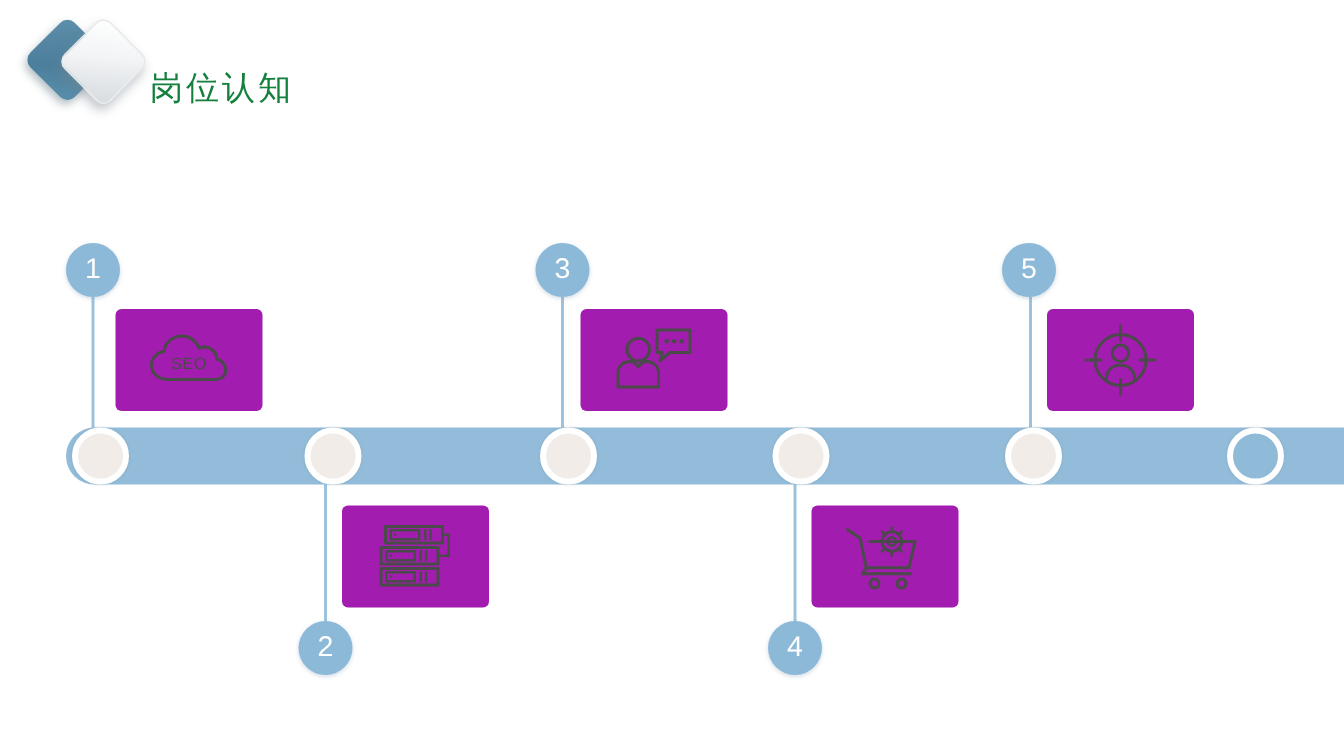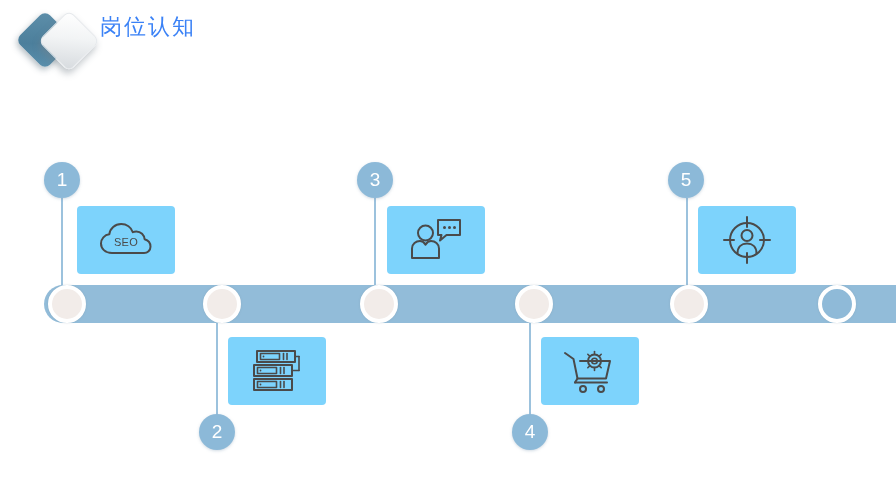--- a/index.html
+++ b/index.html
@@ -54,23 +54,24 @@
   #logo-text {
     position: absolute;
     left: 82px;
     top: 6px;
     width: 180px;
   }
   #logo-title-cn {
     font-family: "DejaVu Sans", sans-serif;
     font-size: 22px;
     letter-spacing: 2px;
-    color: #3b82f6;
+    color: #15803d;
     line-height: 26px;
     white-space: nowrap;
+    margin-top: 33px;
   }
   #logo-title-en {
     font-family: "Liberation Sans", sans-serif;
     font-size: 16px;
     letter-spacing: 1.3px;
     color: #333333;
     line-height: 20px;
     margin-top: 2px;
     white-space: nowrap;
   }
@@ -128,21 +129,21 @@
     line-height: 36px;
     text-align: center;
     box-shadow: 0 1px 3px rgba(120,150,175,0.35);
   }
 
   
   .plate {
     position: absolute;
     width: 98px;
     height: 68px;
-    background: #7dd3fc;
+    background: #a21caf;
     border-radius: 4px;
     display: flex;
     align-items: center;
     justify-content: center;
   }
   .plate svg {
     display: block;
   }
   .ico-stroke {
     fill: none;

